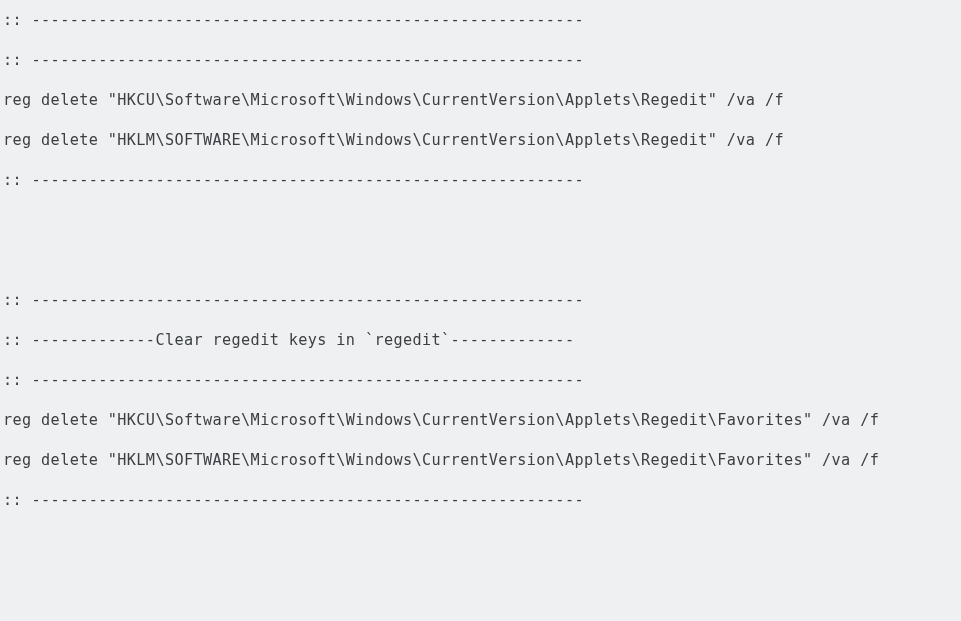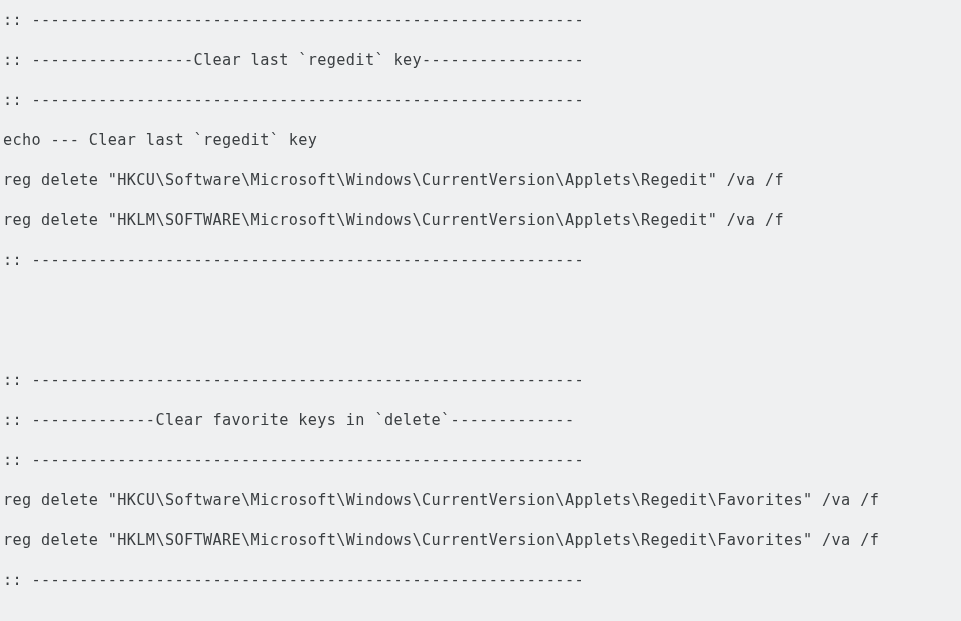--- a/index.html
+++ b/index.html
@@ -44,28 +44,26 @@
   .code-line.cmd {
     color: #3b3f42;
   }
 </style>
 </head>
 <body>
 
 <div id="code-view">
 
   <div class="code-line comment">:: ----------------------------------------------------------</div>
-  <div class="code-line comment">:: -----------------Clear last `regedit` key-----------------</div>
   <div class="code-line comment">:: ----------------------------------------------------------</div>
-  <div class="code-line cmd">echo --- Clear last `regedit` key</div>
   <div class="code-line cmd">reg delete "HKCU\Software\Microsoft\Windows\CurrentVersion\Applets\Regedit" /va /f</div>
   <div class="code-line cmd">reg delete "HKLM\SOFTWARE\Microsoft\Windows\CurrentVersion\Applets\Regedit" /va /f</div>
   <div class="code-line comment">:: ----------------------------------------------------------</div>
   <div class="code-line blank"></div>
   <div class="code-line blank"></div>
   <div class="code-line comment">:: ----------------------------------------------------------</div>
-  <div class="code-line comment">:: -------------Clear favorite keys in `delete`-------------</div>
+  <div class="code-line comment">:: -------------Clear regedit keys in `regedit`-------------</div>
   <div class="code-line comment">:: ----------------------------------------------------------</div>
   <div class="code-line cmd">reg delete "HKCU\Software\Microsoft\Windows\CurrentVersion\Applets\Regedit\Favorites" /va /f</div>
   <div class="code-line cmd">reg delete "HKLM\SOFTWARE\Microsoft\Windows\CurrentVersion\Applets\Regedit\Favorites" /va /f</div>
   <div class="code-line comment">:: ----------------------------------------------------------</div>
 
 </div>
 
 </body></html>

